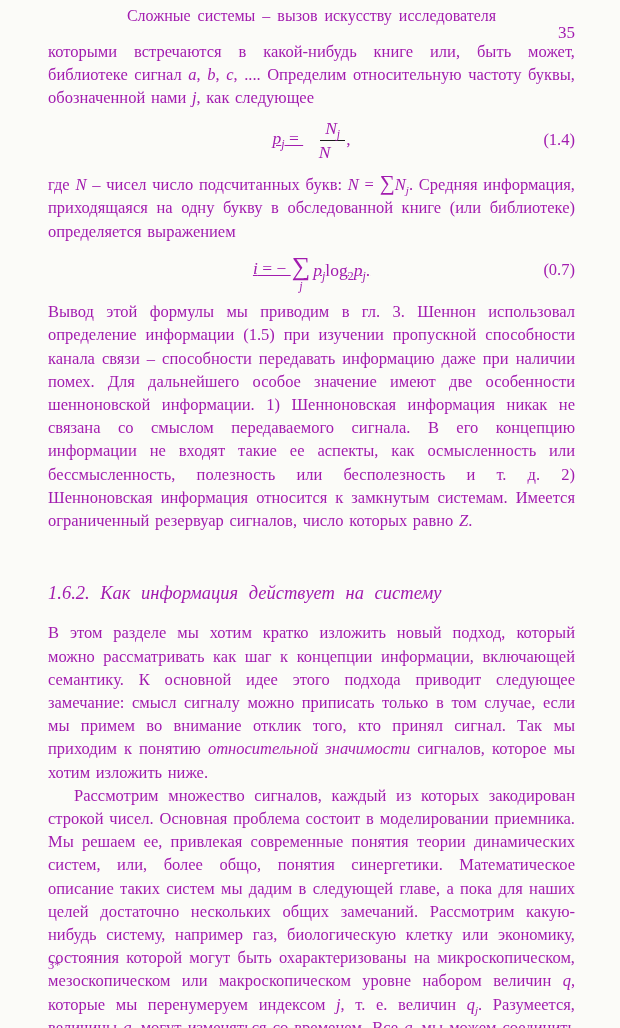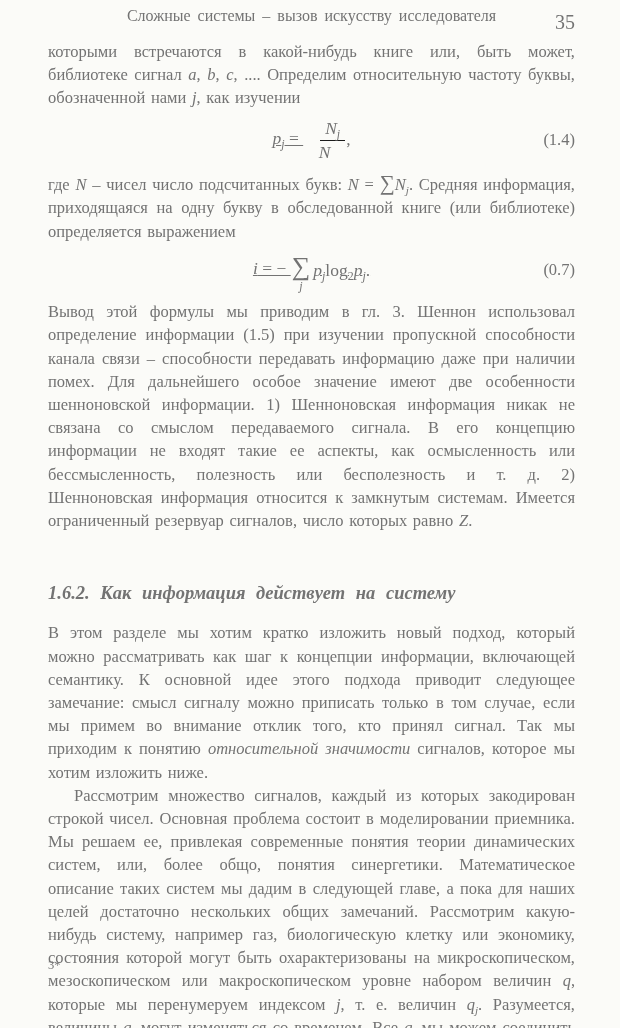--- a/index.html
+++ b/index.html
@@ -6,39 +6,39 @@
   html, body { width: 620px; }
   body {
     font-family: "Liberation Serif", "DejaVu Serif", serif;
     background: #e9e9e6;
   }
   .page {
     position: relative;
     width: 620px;
     height: 1028px;
     background: #fbfbf8;
-    color: #737373;
+    color: #a21caf;
     overflow: hidden;
   }
   
   .running-head {
     position: absolute;
     top: 7px;
     left: 48px;
     right: 45px;
     height: 22px;
     font-size: 16px;
     text-align: center;
     word-spacing: 3px;
   }
   .page-number {
     position: absolute;
     right: 0;
-    top: 4px;
-    font-size: 20px;
+    top: 16px;
+    font-size: 17px;
   }
   
   .text-block {
     position: absolute;
     top: 40px;
     left: 48px;
     right: 45px;
     font-size: 16.5px;
     line-height: 23.2px;
   }
@@ -87,21 +87,21 @@
     line-height: 1;
     margin: 0 3px 0 1px;
     transform: translateY(3px);
   }
   .sum-glyph { font-size: 26px; line-height: 0.9; }
   .sum-sub { font-size: 12px; font-style: italic; margin-top: 2px; }
   .eq-after { vertical-align: middle; }
   
   .section-heading {
     font-size: 18.5px;
-    font-weight: 700;
+    font-weight: 400;
     font-style: italic;
     text-align: left;
     word-spacing: 6px;
     margin: 50px 0 17px;
     line-height: 1.2;
   }
   
   .footer-mark {
     position: absolute;
     left: 48px;
@@ -114,21 +114,21 @@
 
 <div class="page">
 
   <header class="running-head">
     <span>Сложные системы – вызов искусству исследователя</span>
     <span class="page-number">35</span>
   </header>
 
   <main class="text-block">
 
-    <p class="para" lang="ru"><span>которыми встречаются в какой-нибудь книге или, быть может, библиотеке сигнал </span><span class="seg-i">a</span><span>, </span><span class="seg-i">b</span><span>, </span><span class="seg-i">c</span><span>, .... Определим относительную частоту буквы, обозначенной нами </span><span class="seg-i">j</span><span>, как изучении</span></p>
+    <p class="para" lang="ru"><span>которыми встречаются в какой-нибудь книге или, быть может, библиотеке сигнал </span><span class="seg-i">a</span><span>, </span><span class="seg-i">b</span><span>, </span><span class="seg-i">c</span><span>, .... Определим относительную частоту буквы, обозначенной нами </span><span class="seg-i">j</span><span>, как следующее</span></p>
 
     <div class="equation">
       <span class="eq-body"><span class="mi">p</span><span class="seg-isub">j</span><span> = </span><span class="frac"><span class="frac-num"><span class="mi">N</span><span class="seg-isub">j</span></span><span class="frac-den mi">N</span></span><span class="eq-after">,</span></span>
       <span class="eq-tag">(1.4)</span>
     </div>
 
     <p class="para" lang="ru"><span>где </span><span class="seg-i">N</span><span> – чисел число подсчитанных букв: </span><span class="seg-i">N</span><span> = </span><span class="seg-sum">∑</span><span class="seg-i">N</span><span class="seg-isub">j</span><span>. Средняя информация, приходящаяся на одну букву в обследованной книге (или библиотеке) определяется выражением</span></p>
 
     <div class="equation">
       <span class="eq-body"><span class="mi">i</span><span> = − </span><span class="sum-wrap">

